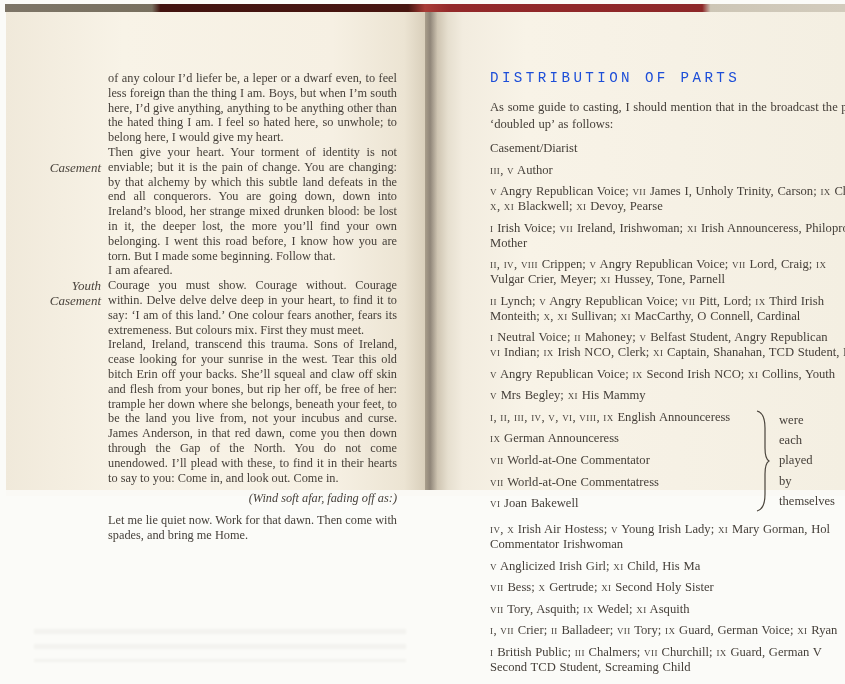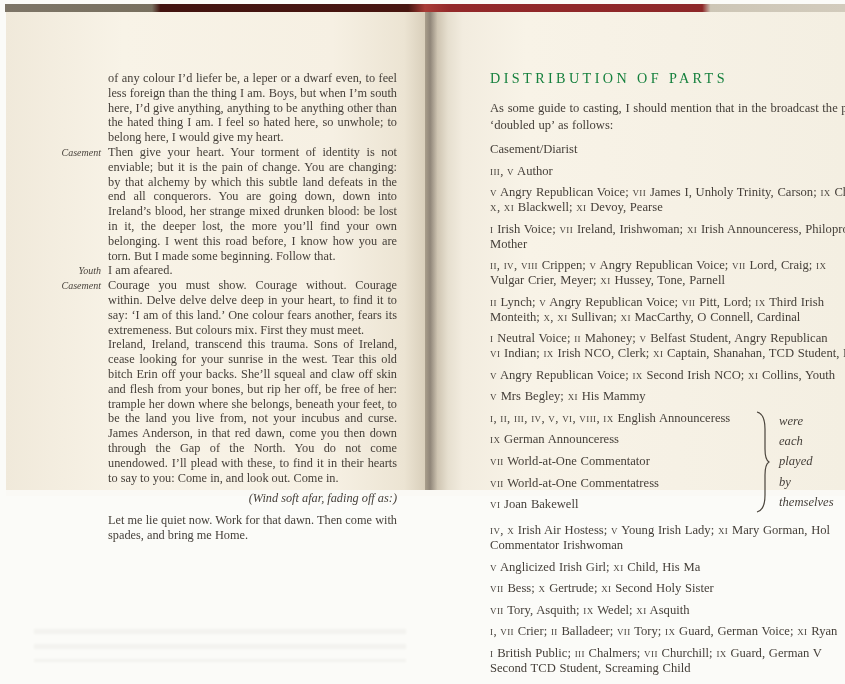--- a/index.html
+++ b/index.html
@@ -45,50 +45,50 @@
 
   
   .left-text {
     position:absolute; left:108px; top:71px; width:289px;
     font-size:12.3px; line-height:14.8px; text-align:justify;
     color:#46403a;
   }
   .speech { position:relative; }
   .speech p { margin:0; }
   .speaker {
-    position:absolute; right:calc(100% + 7px); top:1px;
-    font-style:italic; white-space:nowrap; font-size:10px; color:#4a443d;margin-left:14px;
+    position:absolute; right:calc(100% + 7px); top:16px;
+    font-style:italic; white-space:nowrap; font-size:13px; color:#4a443d;margin-left:14px;
   }
   .stage-direction { margin:6px 0 7px; font-style:italic; text-align:right; }
   .closing-paragraph { margin:0; }
 
   
   .right-text {
     position:absolute; left:490px; top:60px; width:356px;
     color:#46403a; font-size:12.6px;
   }
   .section-heading {
     font-size:14.2px; font-weight:normal; letter-spacing:3.4px;
-    margin:10px 0 0 0; color:#15803d; white-space:nowrap;
+    margin:10px 0 0 0; color:#1d4ed8; white-space:nowrap;font-family:Liberation Mono, monospace;
   }
   .intro-line { margin:0; line-height:16.5px; white-space:nowrap; word-spacing:0.5px; }
   .intro-line.first { margin-top:13px; }
   .cast-list { margin-top:9px; }
   .cast-item { margin:0 0 6.5px 0; }
   .cast-line { line-height:15px; white-space:nowrap; word-spacing:0.6px; }
   .rn { font-variant:small-caps; letter-spacing:0.4px; }
 
   
   .brace-group { display:flex; align-items:flex-start; margin:0 0 6.5px 0; }
   .brace-lines { width:262px; }
   .brace-lines .cast-line { margin-bottom:6.7px; }
   .brace-lines .cast-line:last-child { margin-bottom:0; }
   .brace-icon { flex:0 0 auto; display:block; margin-left:4px; }
   .brace-note { margin-left:9px; line-height:20.4px; }
-  .brace-note div { white-space:nowrap;font-style:italic; }
+  .brace-note div { white-space:nowrap; }
 </style>
 </head>
 <body>
 
 <div class="shot">
   <div class="page-left"></div>
   <div class="page-right"></div>
   <div class="cover-strip"></div>
   <div class="bottom-edge"></div>
   <div class="show-through"></div>

